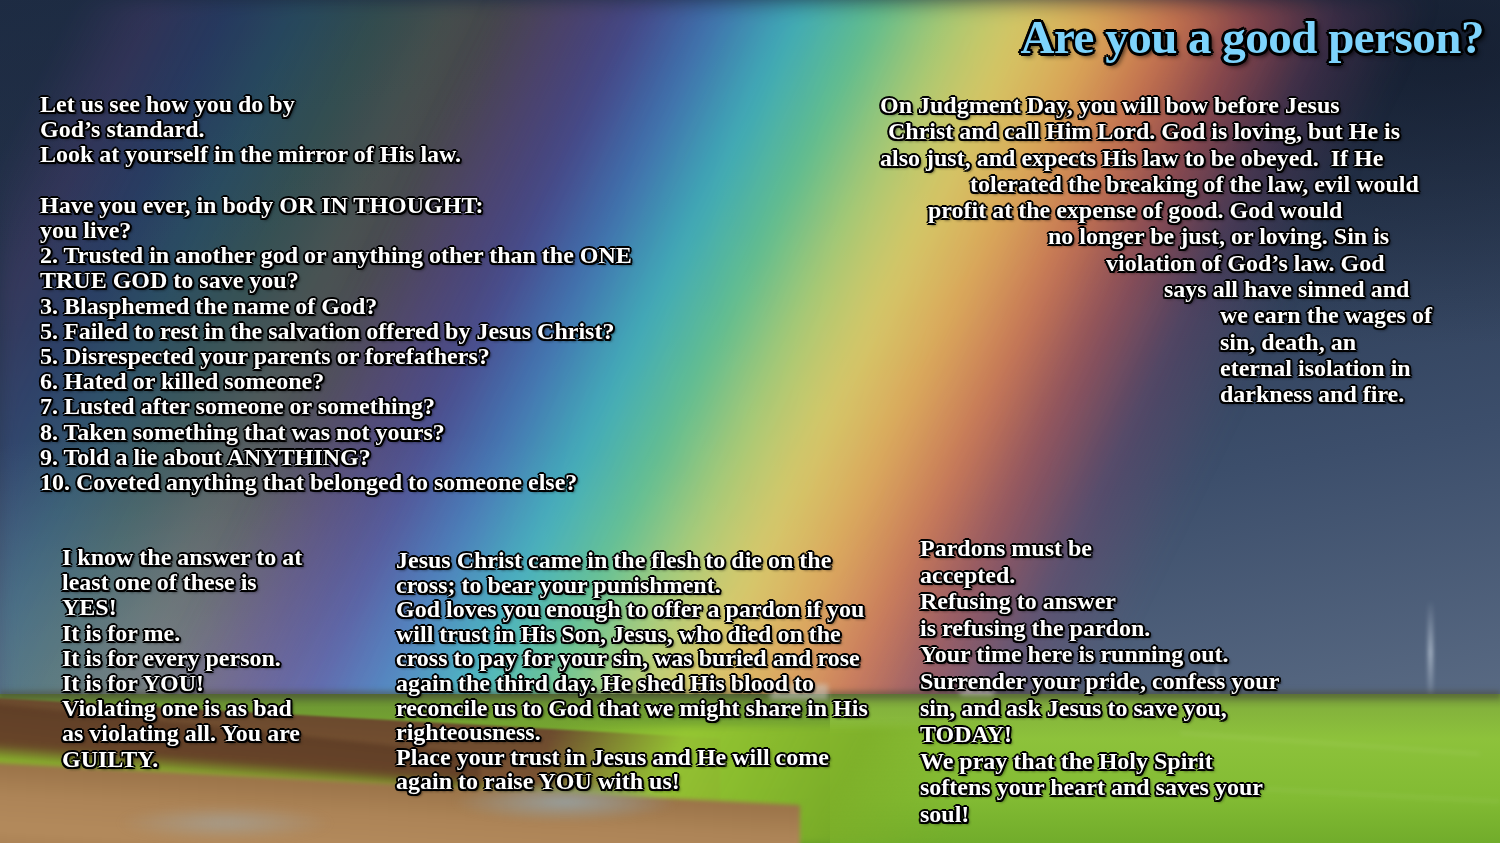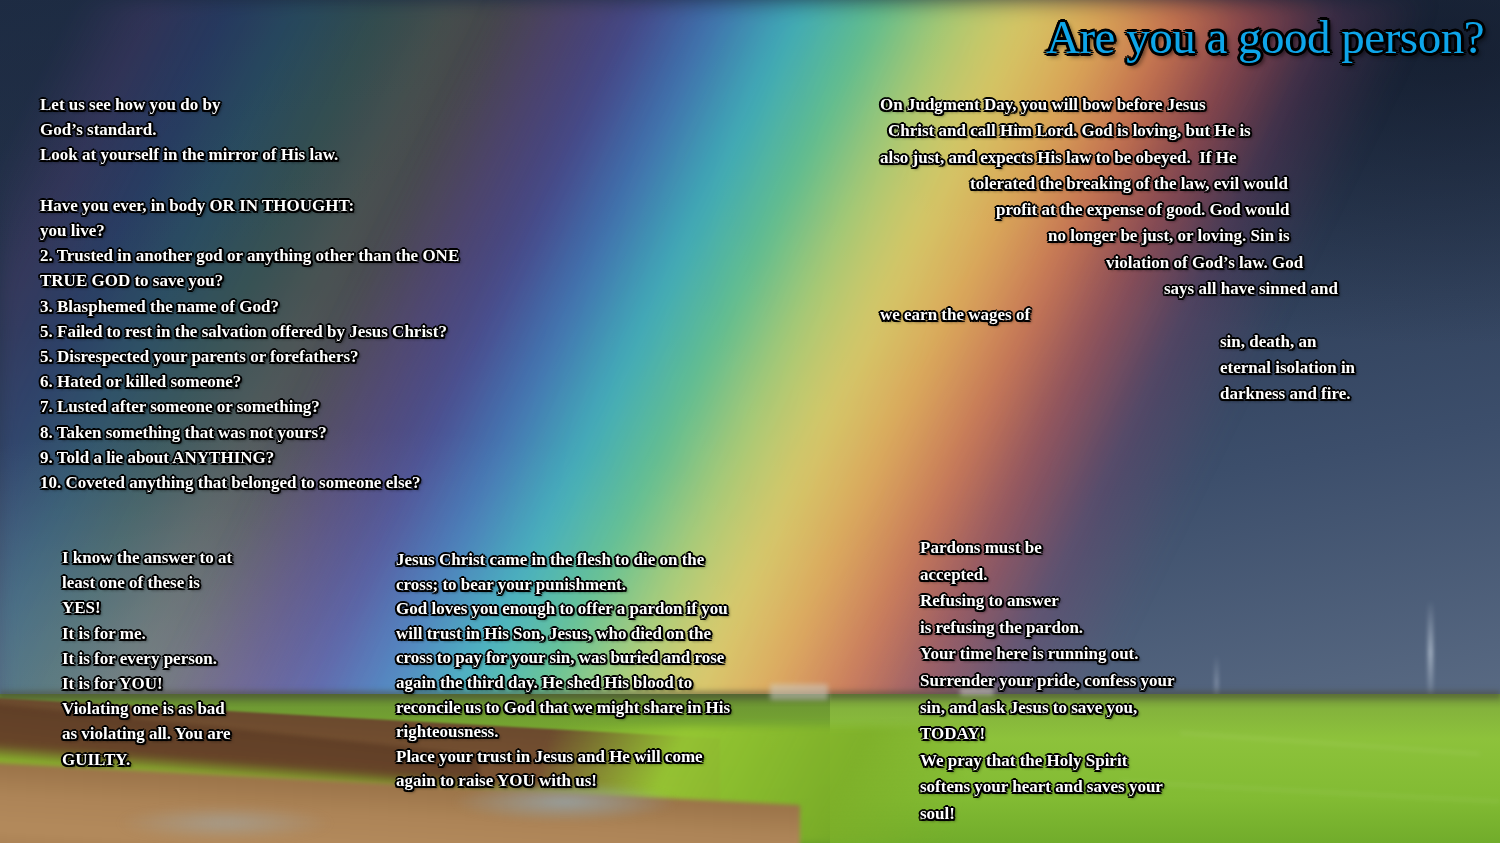--- a/index.html
+++ b/index.html
@@ -177,22 +177,22 @@
   }
   .mow-line {
     position: absolute;
     background: rgba(255,255,255,0.07);
     filter: blur(2px);
   }
 
   
   .txt {
     position: absolute;
-    color: #0ea5e9;
-    font-weight: normal;
+    color: #7dd3fc;
+    font-weight: bold;
     white-space: pre;
     letter-spacing: 0px;
     text-shadow:
       -1.6px -1.6px 0 #000, 1.6px -1.6px 0 #000,
       -1.6px  1.6px 0 #000, 1.6px  1.6px 0 #000,
       -2.2px 0 0 #000, 2.2px 0 0 #000,
        0 -2.2px 0 #000, 0 2.2px 0 #000,
        2px 2px 3px rgba(0,0,0,0.85);
   }
 
@@ -208,21 +208,21 @@
       -2px  2px 0 #000, 2px  2px 0 #000,
       -3px 0 0 #000, 3px 0 0 #000,
        0 -3px 0 #000, 0 3px 0 #000,
        3px 3px 5px rgba(0,0,0,0.9);
   }
 
   .block { position: absolute; }
   .line {
     display: block;
     white-space: pre;
-    font-size: 17px;
+    font-size: 24px;
     line-height: 25.2px;
     font-weight: bold;
     color: #fff;
     text-shadow:
       -1.5px -1.5px 0 #000, 1.5px -1.5px 0 #000,
       -1.5px  1.5px 0 #000, 1.5px  1.5px 0 #000,
       -2px 0 0 #000, 2px 0 0 #000,
        0 -2px 0 #000, 0 2px 0 #000,
        2px 2px 3px rgba(0,0,0,0.8);
   }
@@ -285,25 +285,25 @@
       <span class="line">7. Lusted after someone or something?</span>
       <span class="line">8. Taken something that was not yours?</span>
       <span class="line">9. Told a lie about ANYTHING?</span>
       <span class="line">10. Coveted anything that belonged to someone else?</span>
     </div>
   <div id="block-judgment" class="block">
       <span class="line">On Judgment Day, you will bow before Jesus</span>
       <span class="line" style="margin-left: 8px;">Christ and call Him Lord. God is loving, but He is</span>
       <span class="line">also just, and expects His law to be obeyed.  If He</span>
       <span class="line" style="margin-left: 90px;">tolerated the breaking of the law, evil would</span>
-      <span class="line" style="margin-left: 116px;">profit at the expense of good. God would</span>
+      <span class="line" style="margin-left: 48px;">profit at the expense of good. God would</span>
       <span class="line" style="margin-left: 168px;">no longer be just, or loving. Sin is</span>
       <span class="line" style="margin-left: 226px;">violation of God’s law. God</span>
       <span class="line" style="margin-left: 284px;">says all have sinned and</span>
-      <span class="line" style="">we earn the wages of</span>
+      <span class="line" style="margin-left: 340px;">we earn the wages of</span>
       <span class="line" style="margin-left: 340px;">sin, death, an</span>
       <span class="line" style="margin-left: 340px;">eternal isolation in</span>
       <span class="line" style="margin-left: 340px;">darkness and fire.</span>
     </div>
   <div id="block-guilty" class="block">
       <span class="line">I know the answer to at</span>
       <span class="line">least one of these is</span>
       <span class="line">YES!</span>
       <span class="line">It is for me.</span>
       <span class="line">It is for every person.</span>

